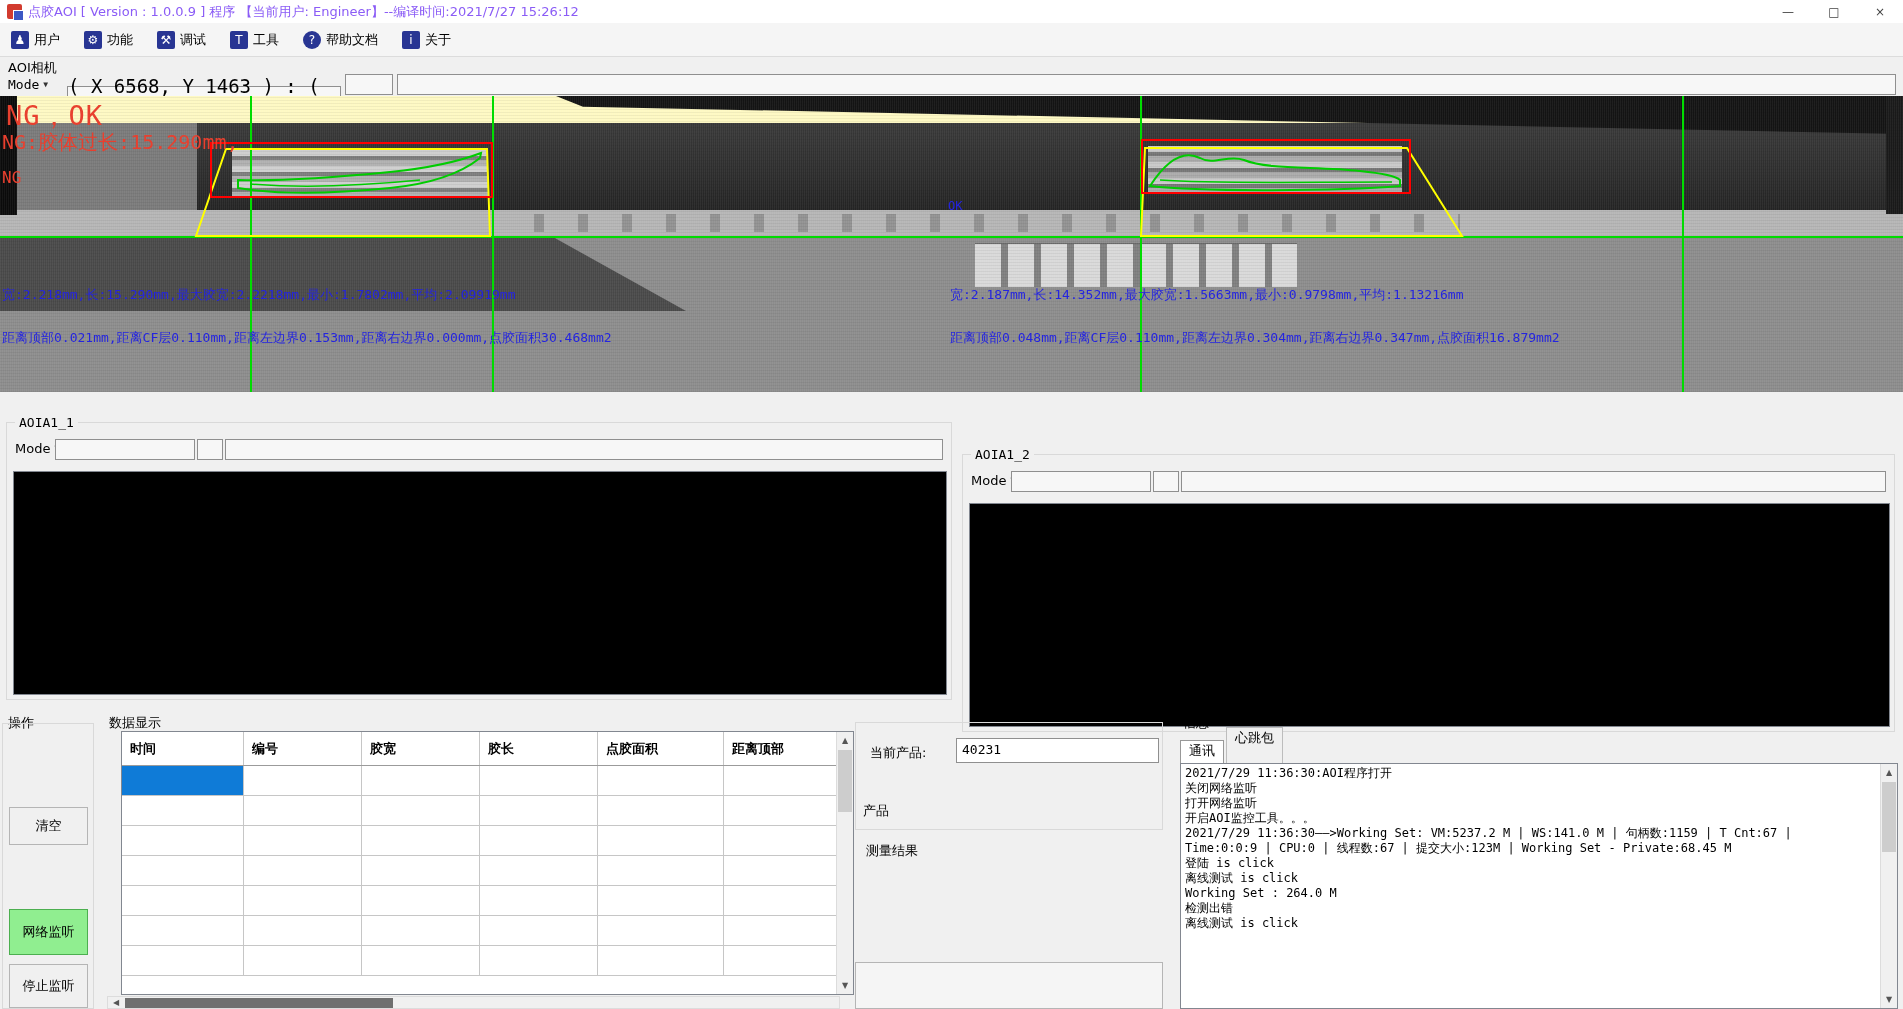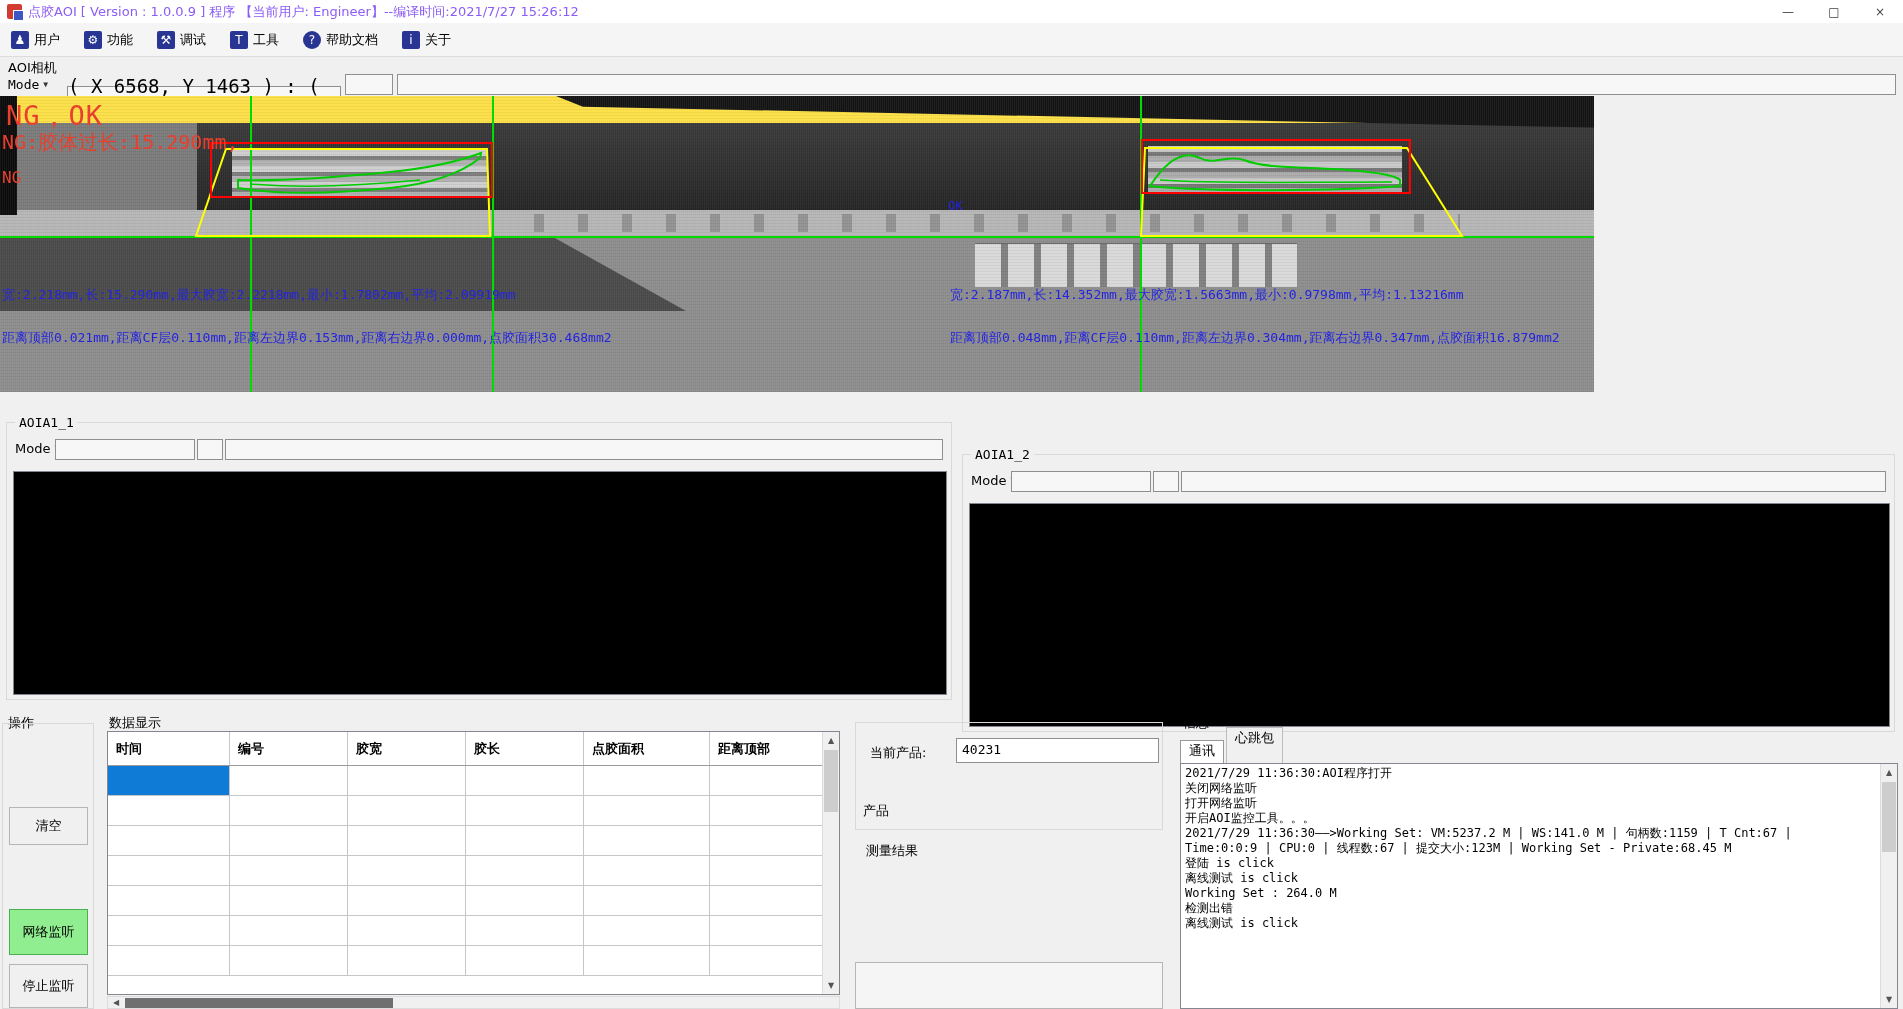--- a/index.html
+++ b/index.html
@@ -25,21 +25,21 @@
 
   
   .cam-label { position:absolute; left:8px; top:59px; font-size:13px; }
   .cam-row { position:absolute; left:0; top:74px; width:1903px; height:21px; }
   .modebtn { position:absolute; height:20px; display:flex; align-items:center; gap:4px; padding:0 4px; font-size:13px; }
   .modebtn .arr { font-size:8px; color:#333; }
   .cambox { position:absolute; top:0; height:21px; background:#f7f7f7; border:1px solid #8f8f8f; }
   .coordsbox { display:flex; align-items:center; justify-content:center; font-size:19px;margin-top:12px; }
 
   
-  .photo { position:absolute; left:0; top:96px; width:1594px; height:296px; background:#fde047; overflow:hidden; }
+  .photo { position:absolute; left:0; top:96px; width:1903px; height:296px; background:#fef9c3; overflow:hidden; }
   .ph { position:absolute; }
   .band-dark   { left:0; top:27px; width:1903px; height:92px; background:linear-gradient(#3a3a3a,#232323); }
   .band-leftseg{ left:17px; top:27px; width:180px; height:92px; background:#7b7b7b; }
   .band-sub    { left:0; top:114px; width:1903px; height:27px; background:#b6b6b6; }
   .pads        { left:500px; top:118px; width:960px; height:18px; background:repeating-linear-gradient(90deg, transparent 0 34px, #6e6e6e 34px 44px); opacity:.5; }
   .band-low    { left:0; top:141px; width:1903px; height:155px; background:#8d8d8d; }
   .wedge-tr    { left:556px; top:0; width:1347px; height:38px; background:#141414; clip-path:polygon(0 0,100% 0,100% 100%,2% 28%); }
   .strip-l     { left:0; top:0; width:17px; height:119px; background:#0b0b0b; }
   .strip-r     { left:1886px; top:0; width:17px; height:118px; background:#1a1a1a; }
   .wedge-bl    { left:0; top:141px; width:700px; height:74px; background:#4a4a4a; clip-path:polygon(0 0,79% 0,98% 100%,0 100%); }
@@ -77,21 +77,21 @@
 
   
   .btm-label { position:absolute; font-size:13px; }
   .opgrp { position:absolute; left:2px; top:723px; width:92px; height:286px; border:1px solid #d9d9d9;text-align:center; }
   .btn { position:absolute; left:6px; width:79px; background:#f0f0f0; border:1px solid #b5b5b5; display:flex; align-items:center; justify-content:center; font-size:13px; }
   .btn-clear { top:83px; height:38px; }
   .btn-net { top:185px; height:46px; background:#90ee90; border-color:#4caf50; }
   .btn-stop { top:240px; height:44px; }
 
   
-  .tablewrap { position:absolute; left:107px; top:731px; width:733px; height:264px; background:#fff; border:1px solid #828790; overflow:hidden; }
+  .tablewrap { position:absolute; left:121px; top:731px; width:733px; height:264px; background:#fff; border:1px solid #828790; overflow:hidden; }
   .thead { display:flex; height:34px; border-bottom:1px solid #9b9b9b; background:#fff; }
   .hcell { font-weight:bold; font-size:13px; padding:8px 0 0 8px; border-right:1px solid #c6c6c6; }
   .trow { display:flex; height:30px; border-bottom:1px solid #c6c6c6; }
   .tcell { border-right:1px solid #c6c6c6; height:100%; }
   .c0{width:122px;} .c1{width:118px;} .c2{width:118px;} .c3{width:118px;} .c4{width:126px;} .c5{width:112px; border-right:none; flex:1;}
   .tcell.selected { background:#0f7bd7; }
   .vscroll { position:absolute; right:0; top:0; width:17px; height:100%; background:#f0f0f0; border-left:1px solid #dcdcdc; }
   .vscroll .sarr { position:absolute; left:0; width:16px; height:17px; text-align:center; font-size:8px; color:#555; line-height:17px; }
   .vscroll .up{ top:0; } .vscroll .down{ bottom:0; }
   .vthumb { position:absolute; left:1px; width:14px; background:#cdcdcd; }

